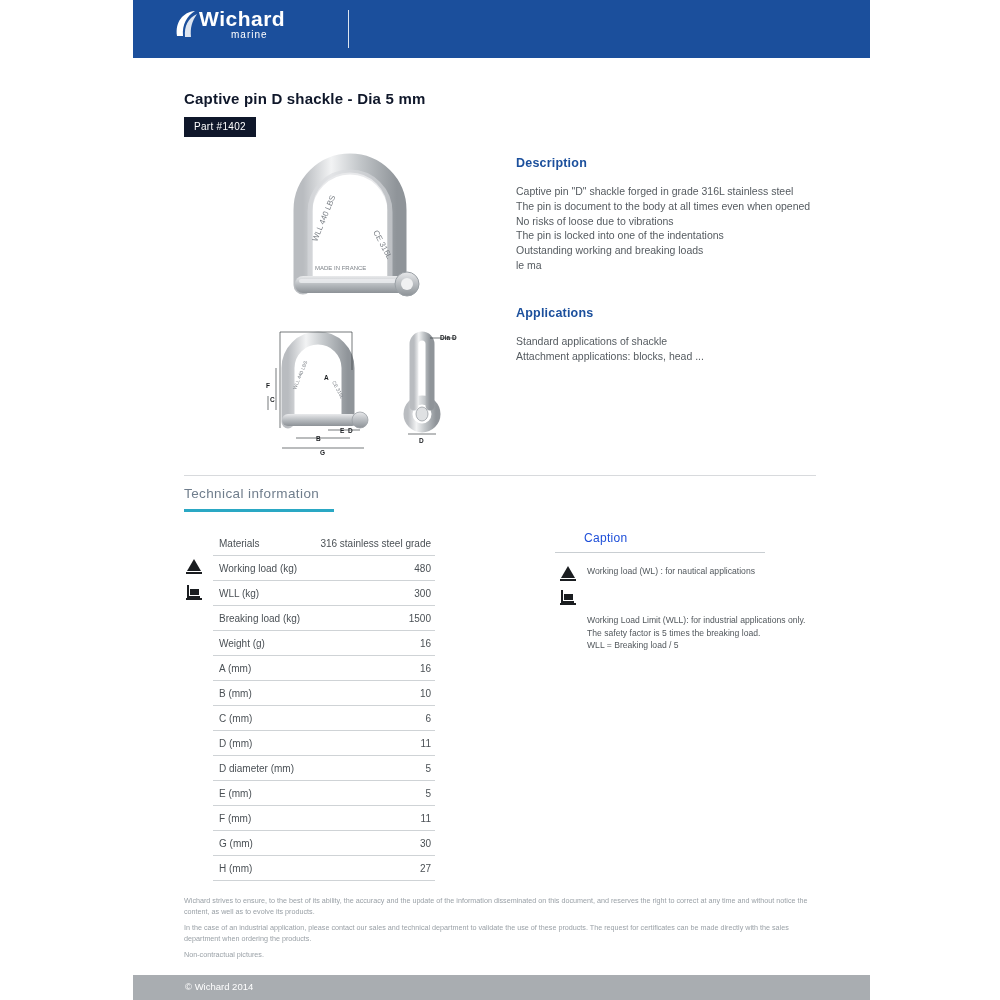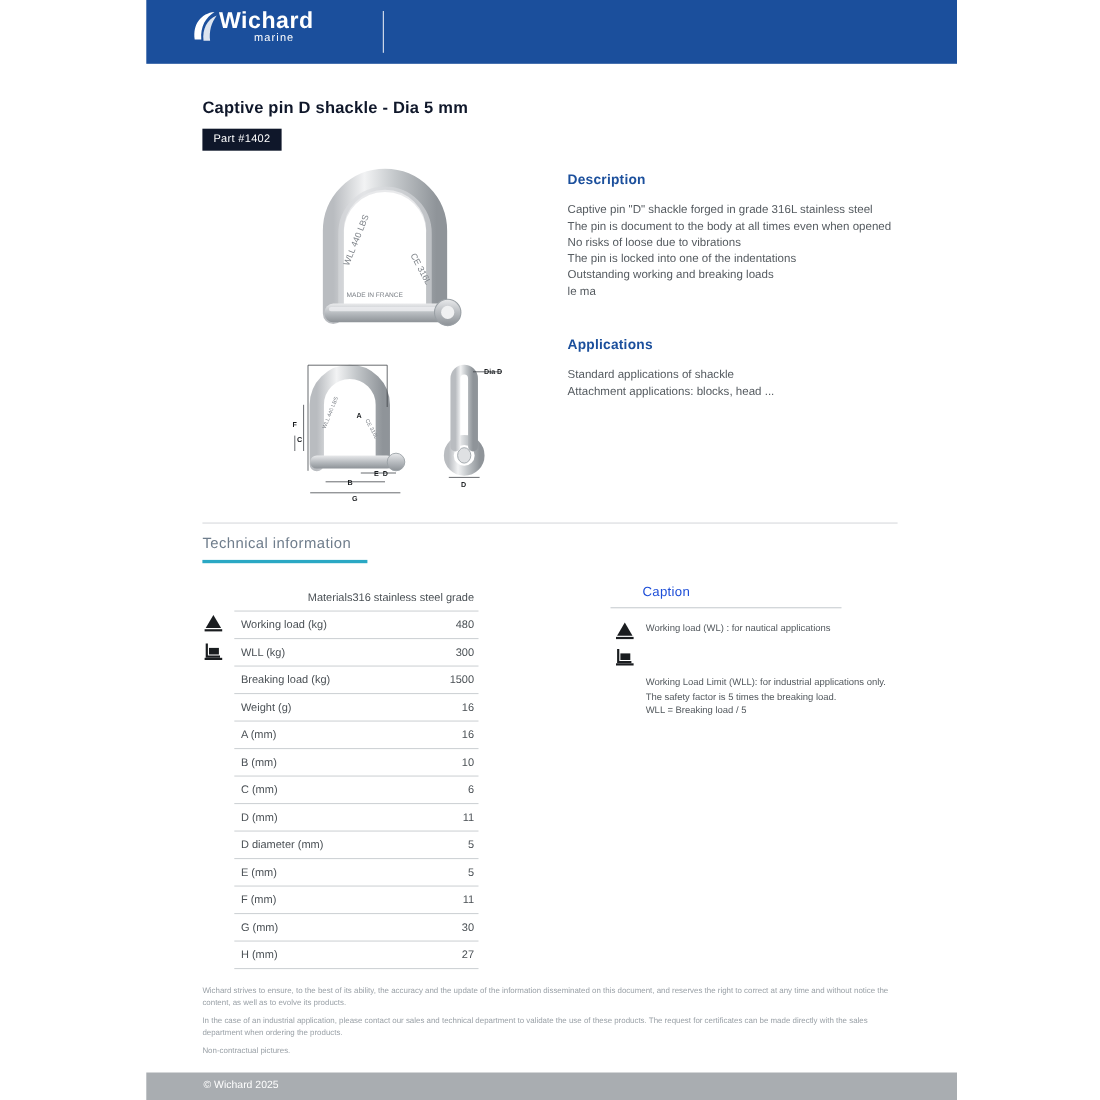--- a/index.html
+++ b/index.html
@@ -168,21 +168,21 @@
   }
   .trow {
     display: flex;
     justify-content: space-between;
     align-items: center;
     height: 25px;
     border-bottom: 1px solid #cfd3d6;
     padding: 0 4px 0 6px;
     box-sizing: border-box;
   }
-  .trow:first-child { border-top: none; justify-content: flex-end; }
+  .trow:first-child { border-top: none; }
   .tlabel { color: #4a5055; }
   .tval { color: #4a5055; }
   
   .gutter-icon {
     position: absolute;
     left: 184px;
     width: 20px;
     height: 18px;
   }
   .ic-wl { top: 557px; }
@@ -456,16 +456,16 @@
     </div>
   </div>
 
   <div class="disclaimer">
     <p>Wichard strives to ensure, to the best of its ability, the accuracy and the update of the information disseminated on this document, and reserves the right to correct at any time and without notice the content, as well as to evolve its products.</p>
     <p>In the case of an industrial application, please contact our sales and technical department to validate the use of these products. The request for certificates can be made directly with the sales department when ordering the products.</p>
     <p>Non-contractual pictures.</p>
   </div>
 
   <div class="footer-band">
-    <div class="footer-text">© Wichard 2025</div>
+    <div class="footer-text">© Wichard 2014</div>
   </div>
 
 </div>
 
 </body></html>

